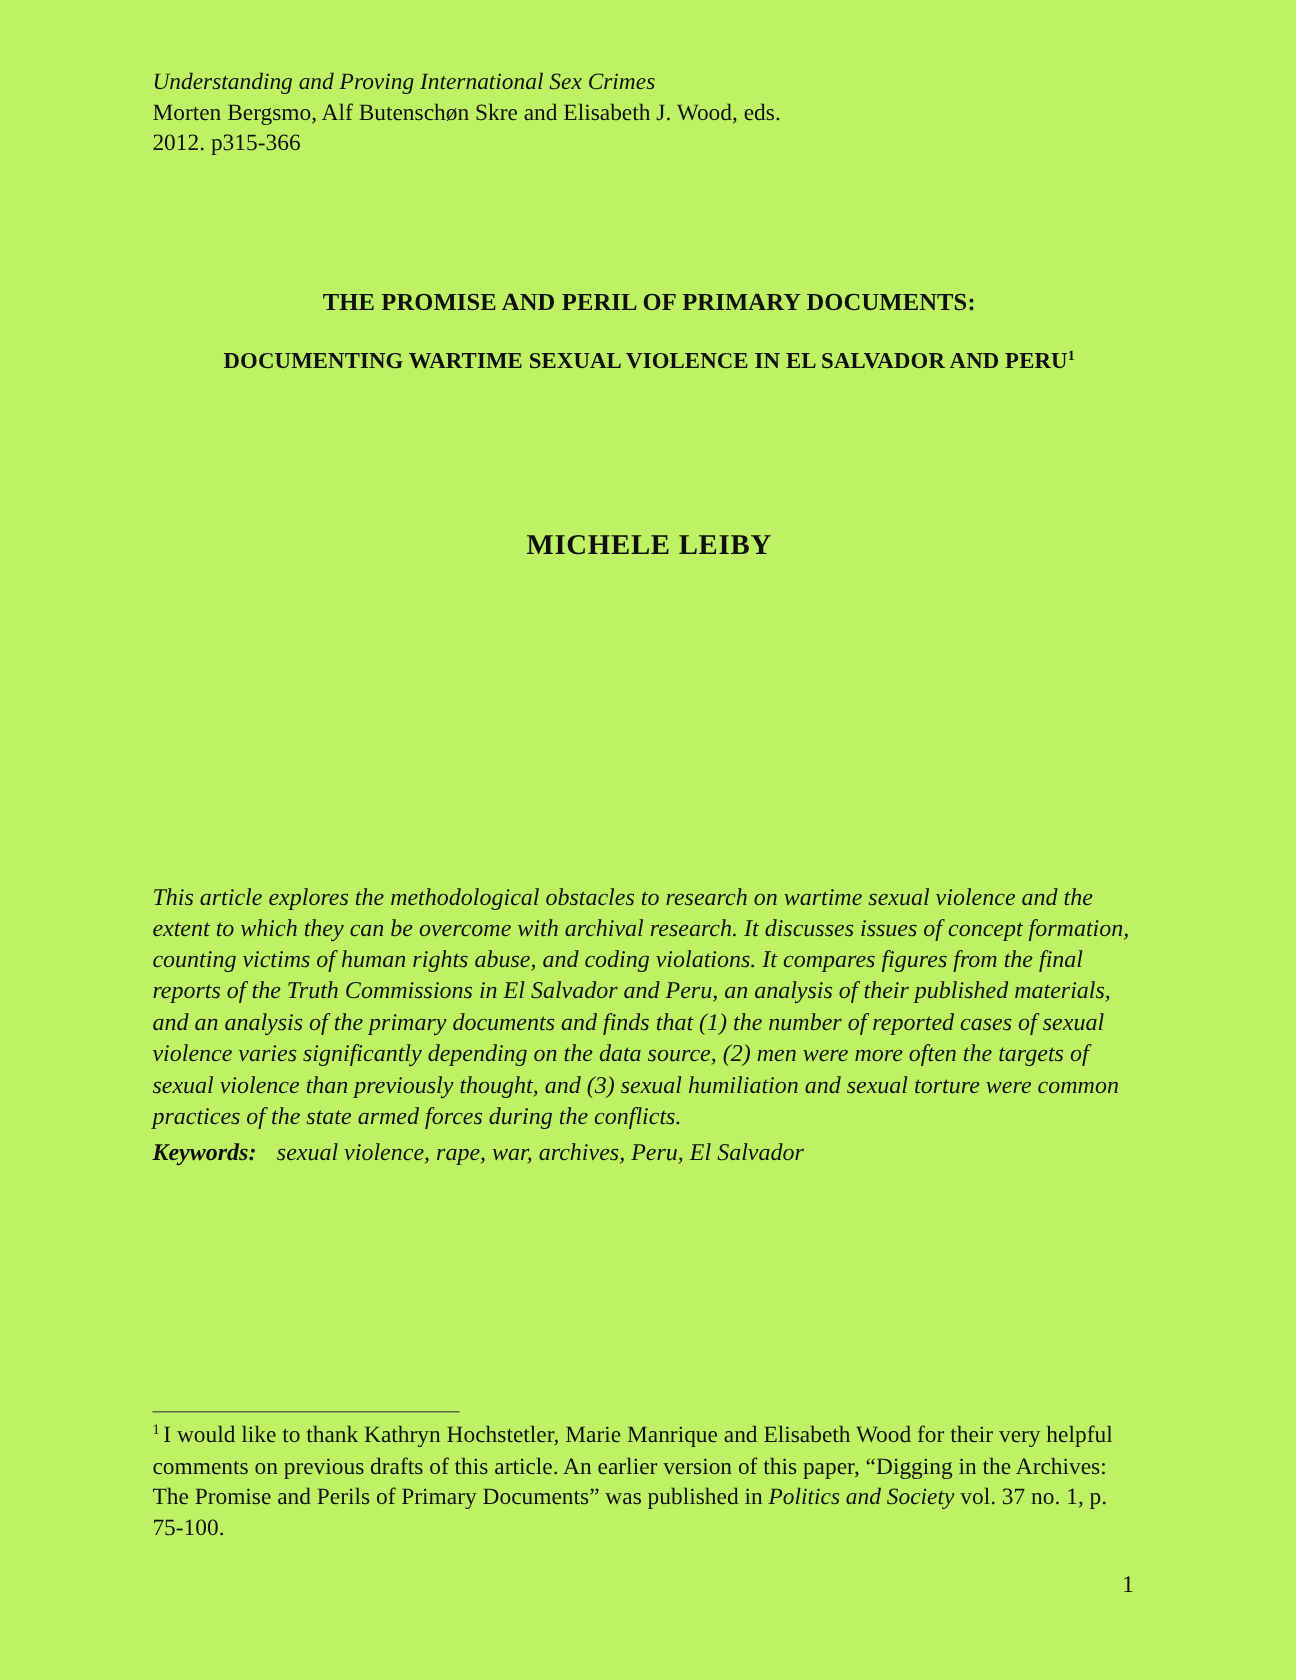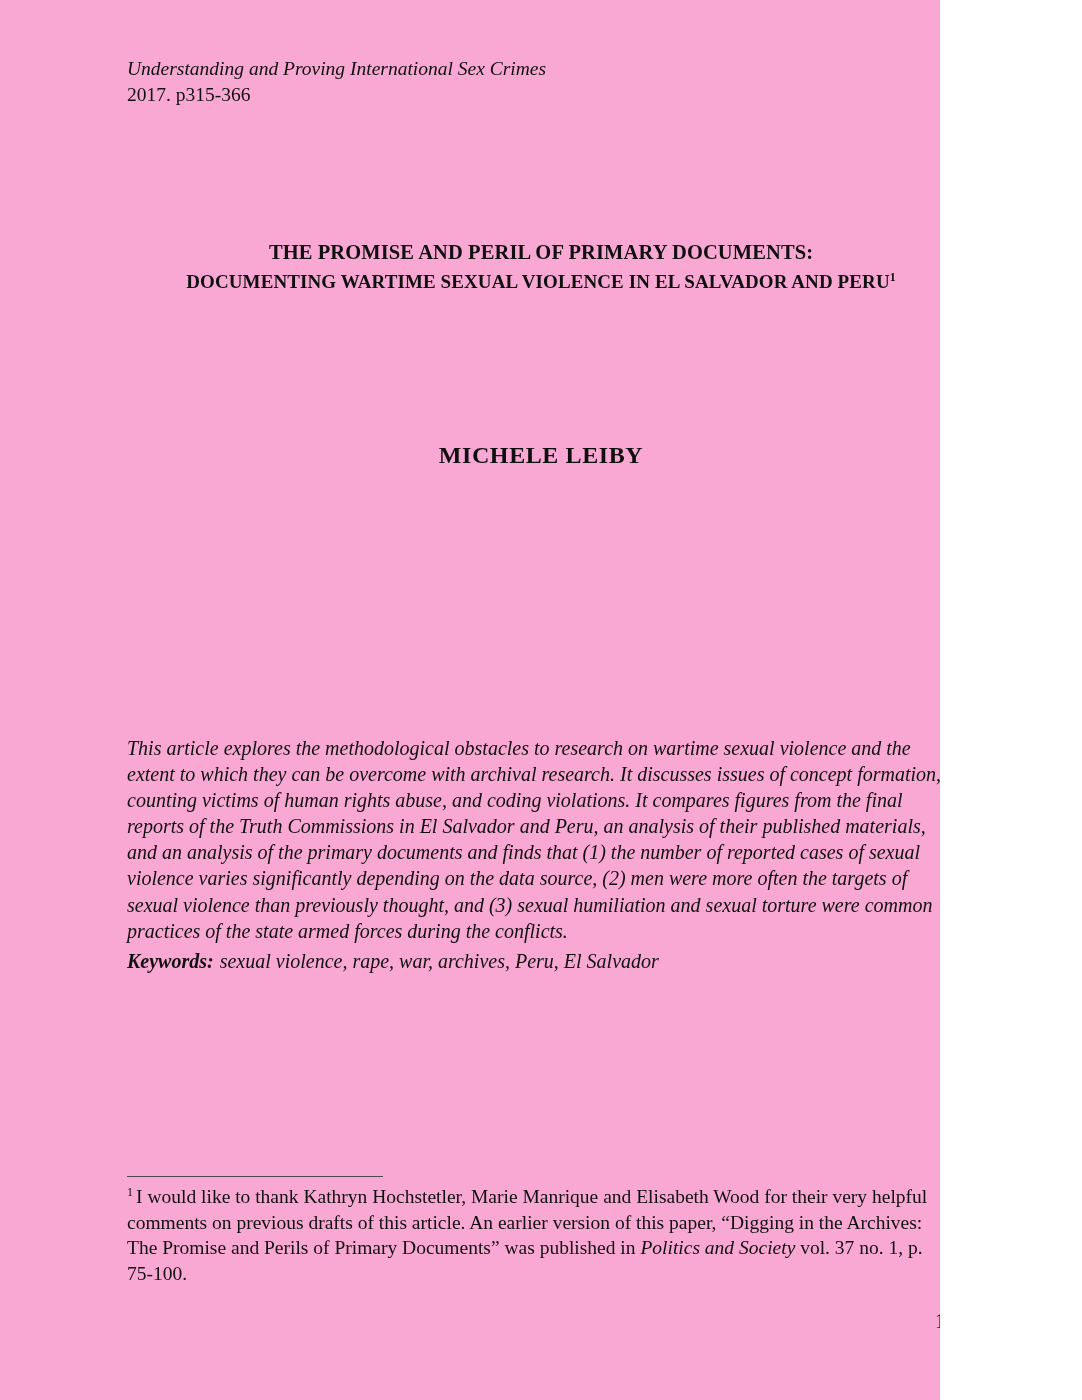--- a/index.html
+++ b/index.html
@@ -7,23 +7,23 @@
     margin: 0;
     padding: 0;
     background: #ffffff;
   }
   body {
     font-family: "Liberation Serif", "DejaVu Serif", serif;
     color: #101010;
   }
   .page {
     position: relative;
-    width: 940px;
+    width: 1080px;
     height: 1400px;
-    background: #f9a8d4;
+    background: #bef264;
     overflow: hidden;
     box-sizing: border-box;
   }
 
   
   .source-header {
     position: absolute;
     left: 127px;
     top: 56px;
     width: 828px;
@@ -47,21 +47,21 @@
     top: 225px;
     width: 828px;
     text-align: center;
     font-weight: bold;
     font-size: 20.5px;
     line-height: 26px;
     letter-spacing: 0.1px;
   }
   .title-line-1 {
     display: block;
-    margin-bottom: 4px;
+    margin-bottom: 24px;
   }
   .title-line-2 {
     display: block;
     white-space: nowrap;
     font-size: 19px;
   }
   .fn-marker {
     font-size: 0.62em;
     vertical-align: super;
     line-height: 0;
@@ -103,21 +103,21 @@
     line-height: 26px;
   }
   .keywords .kw-label {
     font-weight: bold;
     font-style: italic;
     text-align: center;
   }
   .keywords .kw-list {
     font-weight: normal;
     font-style: italic;
-    margin-left: 6px;
+    margin-left: 17px;
   }
 
   
   .footnote-rule {
     position: absolute;
     left: 127px;
     top: 1176px;
     width: 256px;
     height: 0;
     border-top: 1.3px solid #4a4a4a;
@@ -151,21 +151,22 @@
     font-size: 20px;
   }
 </style>
 </head>
 <body>
 
 <div class="page">
 
   <div class="source-header">
     <span class="pub-title">Understanding and Proving International Sex Crimes</span>
-    <span class="pages">2017. p315-366</span>
+    <span class="editors">Morten Bergsmo, Alf Butenschøn Skre and Elisabeth J. Wood, eds.</span>
+    <span class="pages">2012. p315-366</span>
   </div>
 
   <h1 class="title-block">
     <span class="title-line-1">THE PROMISE AND PERIL OF PRIMARY DOCUMENTS:</span>
     <span class="title-line-2"><span>DOCUMENTING WARTIME SEXUAL VIOLENCE IN EL SALVADOR AND PERU</span><span class="fn-marker">1</span></span>
   </h1>
 
   <div class="author-block">MICHELE LEIBY</div>
 
   <div class="abstract">This article explores the methodological obstacles to research on wartime sexual violence and the extent to which they can be overcome with archival research. It discusses issues of concept formation, counting victims of human rights abuse, and coding violations. It compares figures from the final reports of the Truth Commissions in El Salvador and Peru, an analysis of their published materials, and an analysis of the primary documents and finds that (1) the number of reported cases of sexual violence varies significantly depending on the data source, (2) men were more often the targets of sexual violence than previously thought, and (3) sexual humiliation and sexual torture were common practices of the state armed forces during the conflicts.</div>

